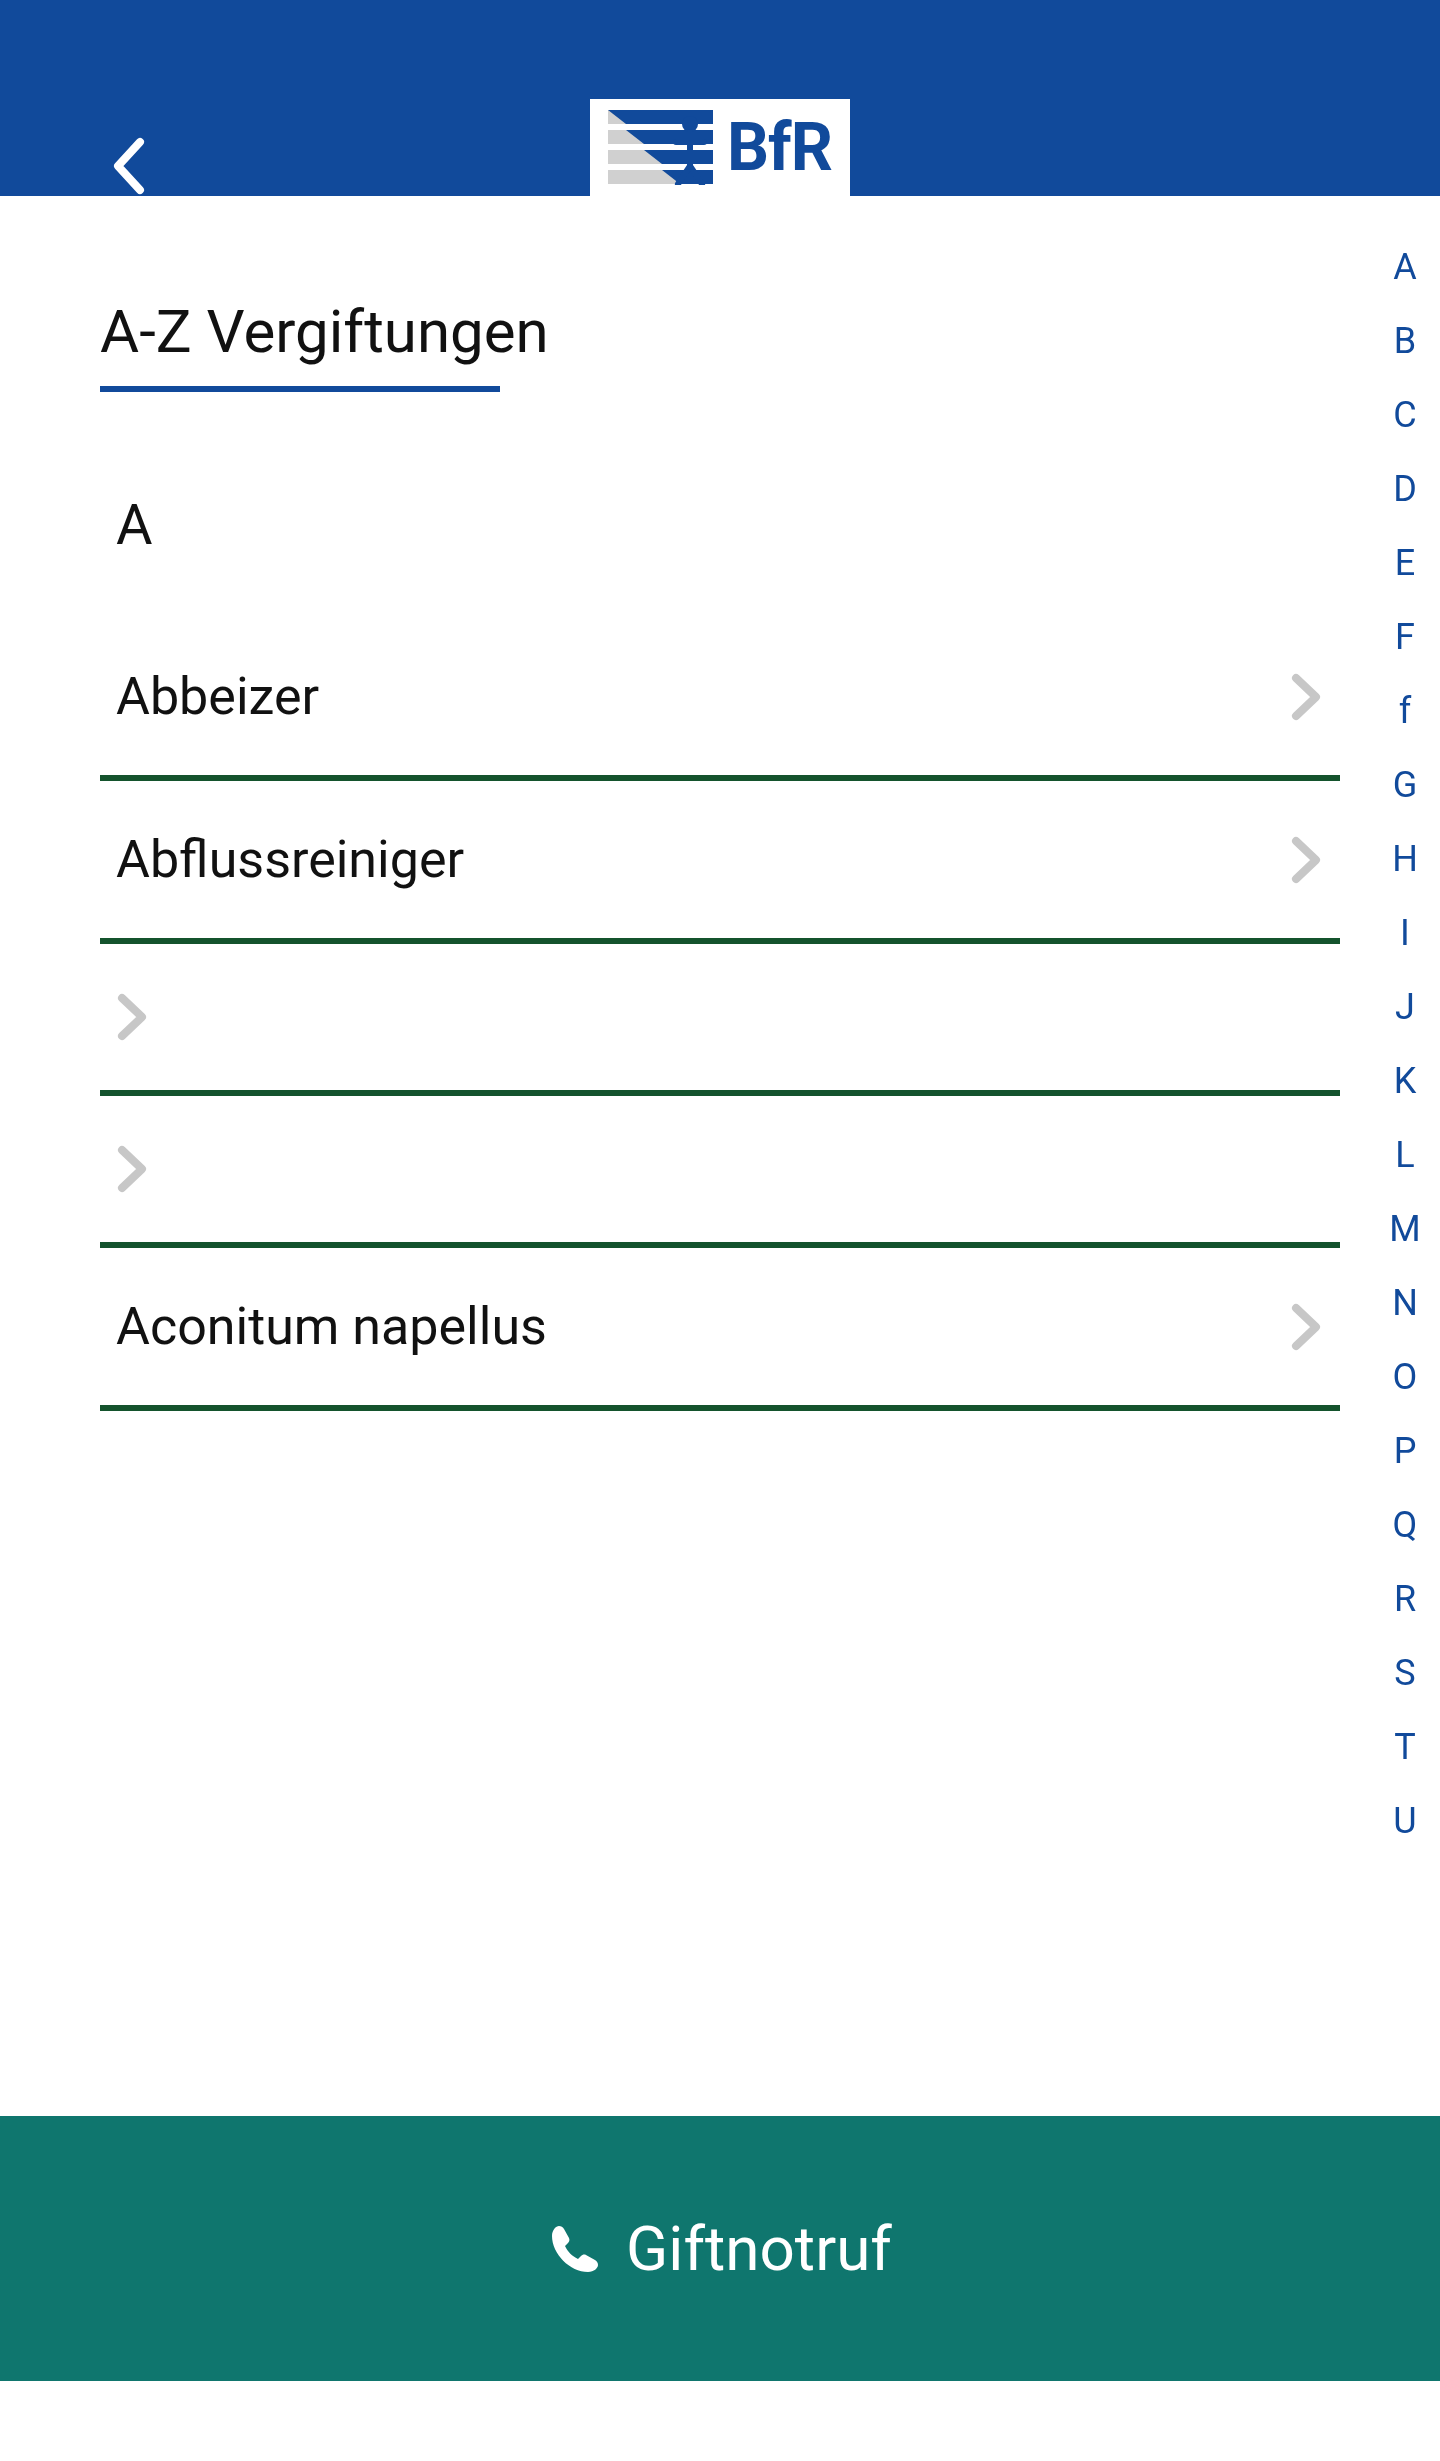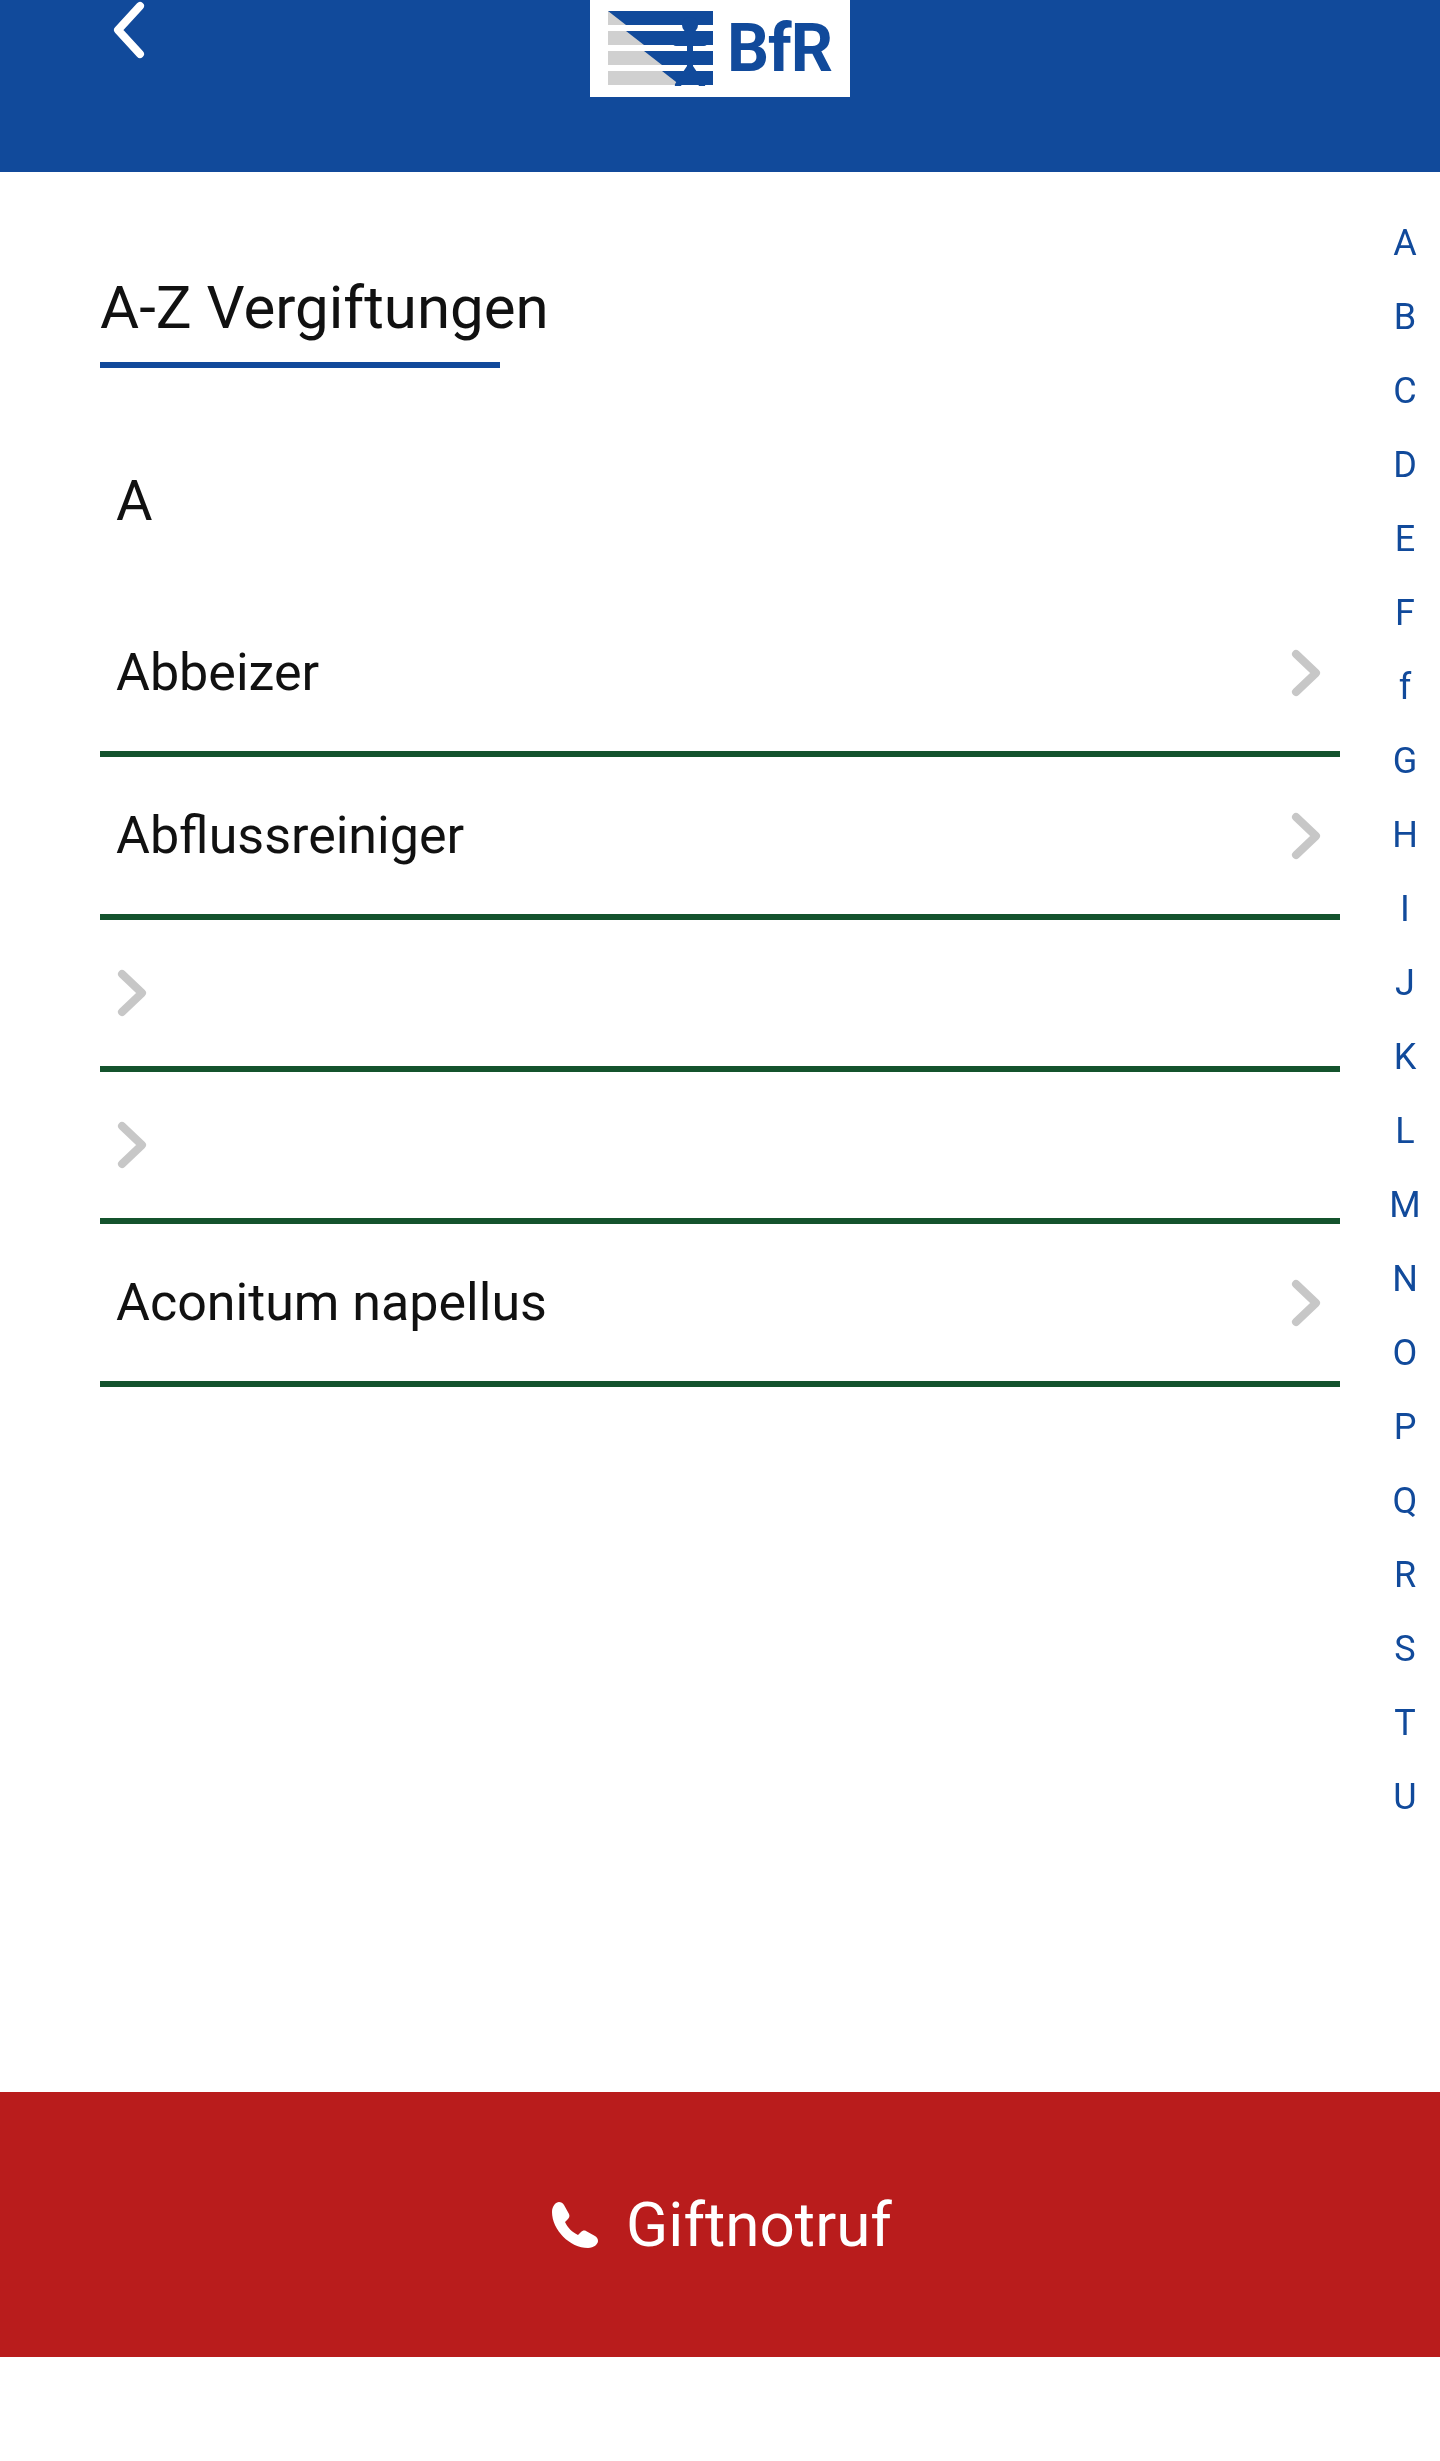--- a/index.html
+++ b/index.html
@@ -7,23 +7,23 @@
     padding: 0;
     box-sizing: border-box;
   }
   body {
     font-family: -apple-system, BlinkMacSystemFont, "Segoe UI", Roboto, Helvetica, Arial, sans-serif;
     width: 1440px;
     background: #ffffff;
   }
   .header {
     background: #114a9b;
-    height: 172px;
-    display: flex;
-    align-items: flex-start;
+    height: 196px;
+    display: flex;
+    align-items: flex-end;
     position: relative;
   }
   .back-button {
     position: absolute;
     left: 100px;
     width: 60px;
     height: 60px;
     display: flex;
     align-items: center;
     justify-content: center;
@@ -101,21 +101,21 @@
     gap: 32px;
   }
   .alpha-index span {
     font-size: 36px;
     color: #114a9b;
     text-align: center;
     cursor: pointer;
     width: 38px;
   }
   .footer-button {
-    background: #b91c1c;
+    background: #0f766e;
     height: 265px;
     display: flex;
     align-items: center;
     justify-content: center;
     gap: 24px;
     cursor: pointer;
   }
   .footer-button-label {
     font-size: 62px;
     color: #ffffff;

